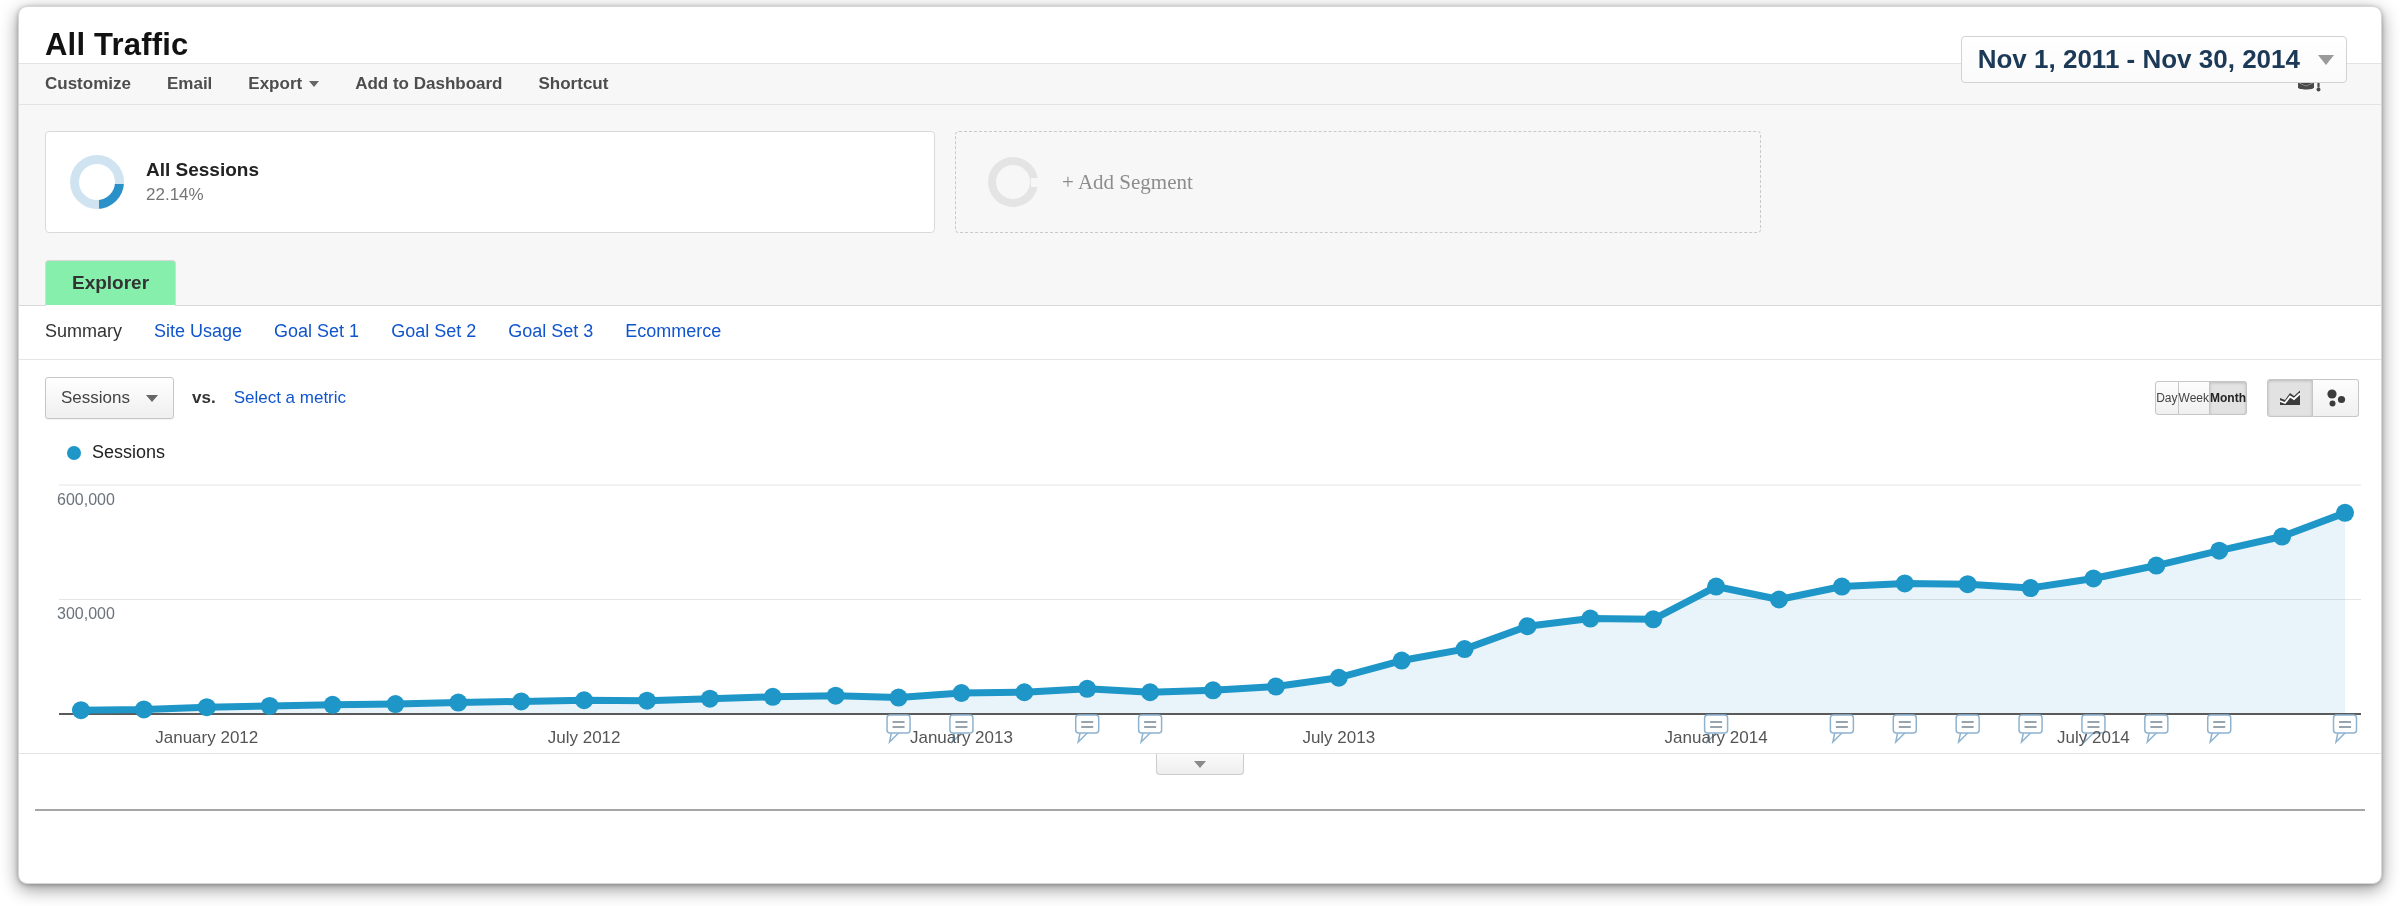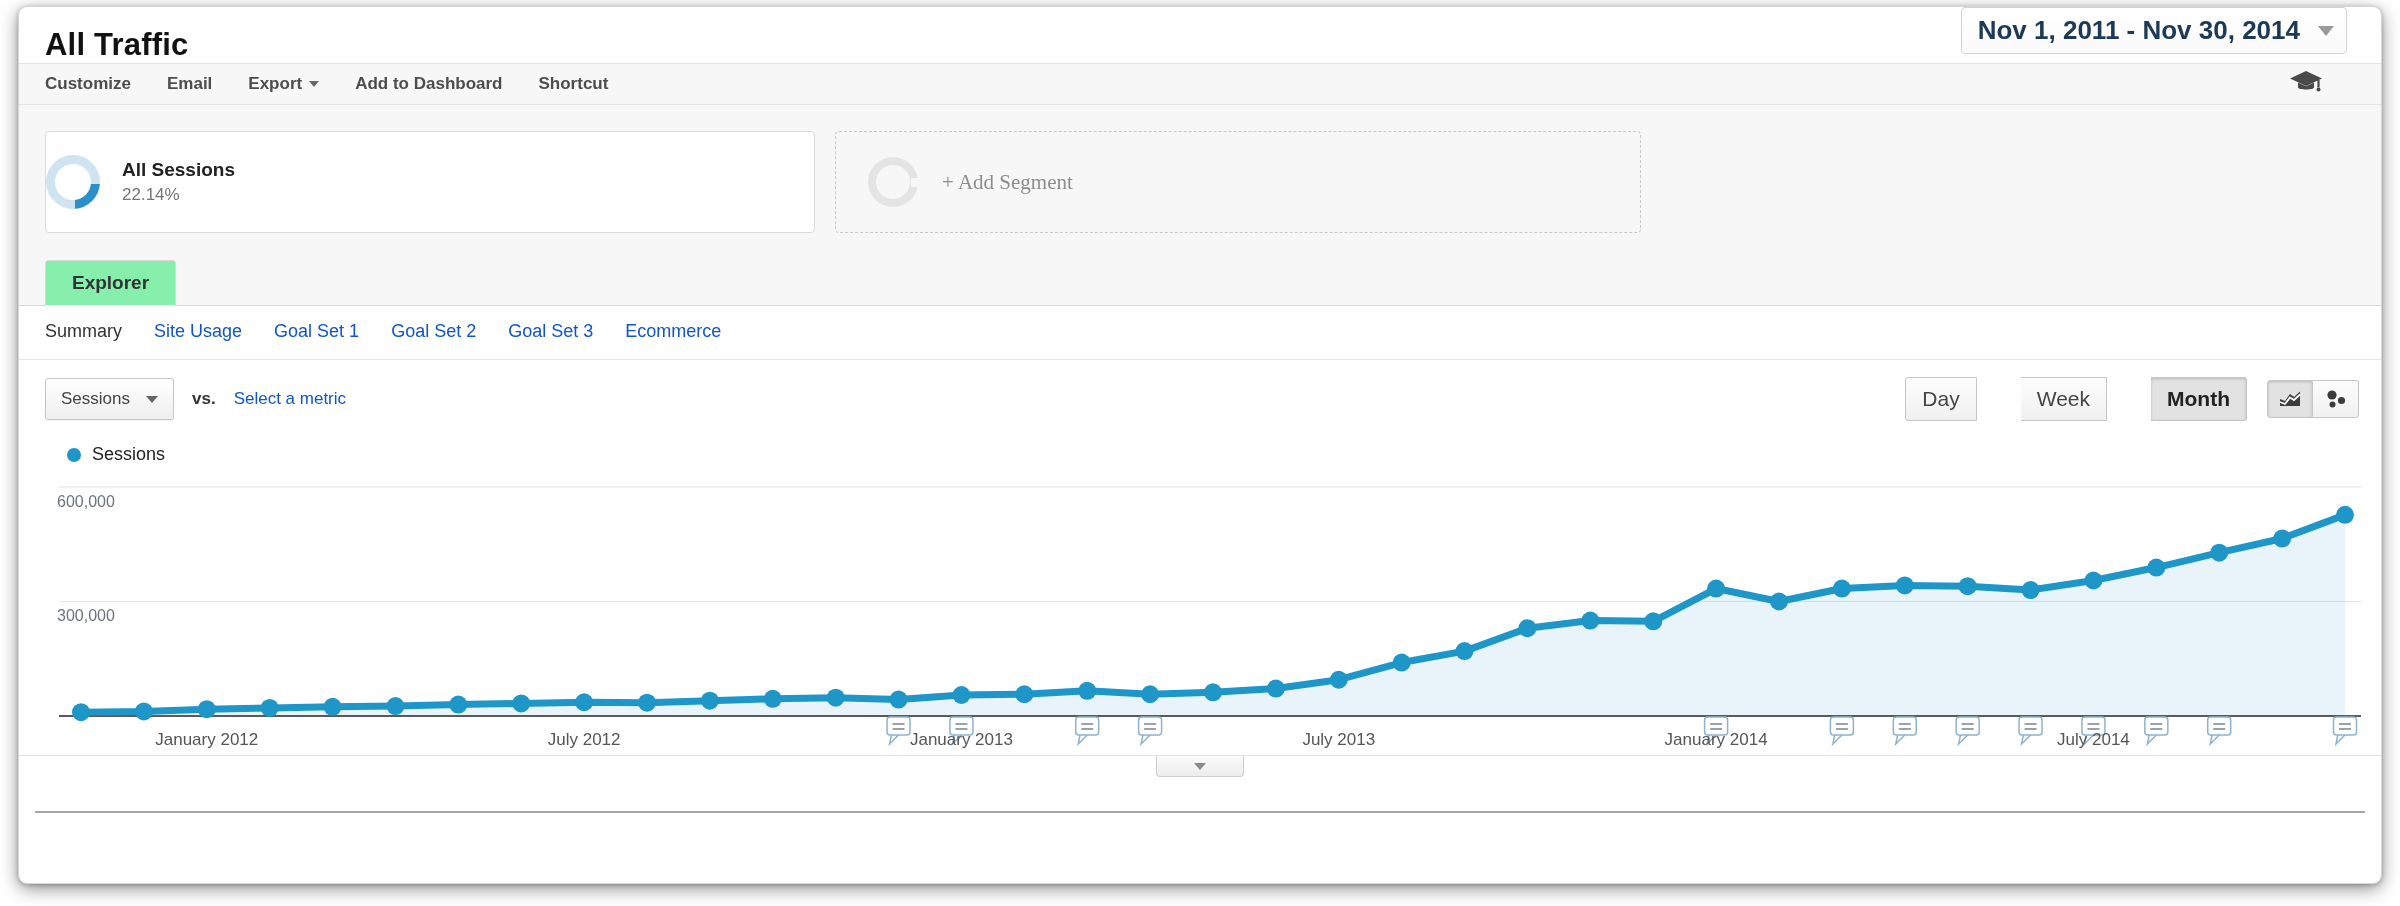--- a/index.html
+++ b/index.html
@@ -16,21 +16,21 @@
     background:#fff;
     border:1px solid #d6d6d6;
     border-radius:9px;
     box-shadow:0 5px 18px rgba(0,0,0,.42), 0 1px 4px rgba(0,0,0,.25);
     overflow:hidden;
   }
   
   .header { position:relative; padding:20px 0 0 26px; }
   .page-title { font-size:31px; font-weight:bold; color:#121212; letter-spacing:.2px; }
   .date-range {
-    position:absolute; top:0; right:34px;
+    position:absolute; top:29px; right:34px;
     display:flex; align-items:center;
     border:1px solid #d2d2d2; border-radius:4px;
     background:linear-gradient(#ffffff,#fafafa);
     padding:7px 12px 7px 16px;
     cursor:pointer;
   }
   .date-range .txt { font-size:26px; font-weight:bold; color:#1c3a57; }
   .caret-down {
     display:inline-block; width:0; height:0;
     border-left:8px solid transparent; border-right:8px solid transparent;
@@ -56,23 +56,23 @@
     background:#f7f7f7;
     border-top:1px solid #e3e3e3; border-bottom:1px solid #e3e3e3;
   }
   .tool-item { font-size:17px; font-weight:bold; color:#4d4d4d; margin-right:36px; cursor:pointer; display:flex; align-items:center; }
   .tool-item .caret-down { border-left-width:5px; border-right-width:5px; border-top-width:6px; border-top-color:#666; margin-left:7px; }
   .toolbar .spacer { flex:1; }
   .edu-icon { margin-right:58px; cursor:pointer; }
   
   .segments { background:#f7f7f7; padding:26px 0 26px 26px; display:flex; }
   .seg-card {
-    width:770px; height:102px; background:#fff;
+    width:890px; height:102px; background:#fff;
     border:1px solid #dadada; border-radius:4px;
-    display:flex; align-items:center; cursor:pointer;
+    display:flex; align-items:center; padding-left:24px; cursor:pointer;
   }
   .donut { position:relative; width:54px; height:54px; border-radius:50%;
     background:conic-gradient(from 95deg, #2a90c8 0deg 80deg, #cfe3f1 80deg 360deg); }
   .donut::after { content:""; position:absolute; left:9px; top:9px; width:36px; height:36px; border-radius:50%; background:#fff; }
   .seg-text { margin-left:22px; }
   .seg-name { font-size:19px; font-weight:bold; color:#222; }
   .seg-pct { font-size:17px; color:#757575; margin-top:4px; }
   .seg-add {
     width:806px; height:102px; margin-left:20px;
     border:1px dashed #c9c9c9; border-radius:4px;
@@ -105,21 +105,21 @@
     padding:10px 15px; font-size:17px; color:#444; cursor:pointer;
     box-shadow:0 1px 1px rgba(0,0,0,.05);
   }
   .metric-btn .caret-down { border-left-width:6px; border-right-width:6px; border-top-width:7px; border-top-color:#666; margin-left:16px; }
   .vs { font-size:17px; font-weight:bold; color:#333; margin:0 18px; }
   .sel-metric { font-size:17px; color:#1155cc; cursor:pointer; }
   .controls .spacer { flex:1; }
   .btn-group { display:flex; }
   .gbtn {
     border:1px solid #c6c6c6; background:linear-gradient(#fdfdfd,#f0f0f0);
-    padding:9px 16px; font-size:21px; color:#444; cursor:pointer;margin-left:44px;
+    padding:9px 0; font-size:12px; color:#444; cursor:pointer;
   }
   .gbtn:first-child { border-radius:3px 0 0 3px; }
   .gbtn + .gbtn { border-left:none; }
   .gbtn:last-child { border-radius:0 3px 3px 0; }
   .gbtn.active { background:#e2e2e2; box-shadow:inset 0 1px 3px rgba(0,0,0,.18); font-weight:bold; color:#222; }
   .icon-group { display:flex; margin-left:20px; }
   .ibtn {
     width:46px; height:38px; display:flex; align-items:center; justify-content:center;
     border:1px solid #c6c6c6; background:linear-gradient(#fdfdfd,#f0f0f0); cursor:pointer;
   }

